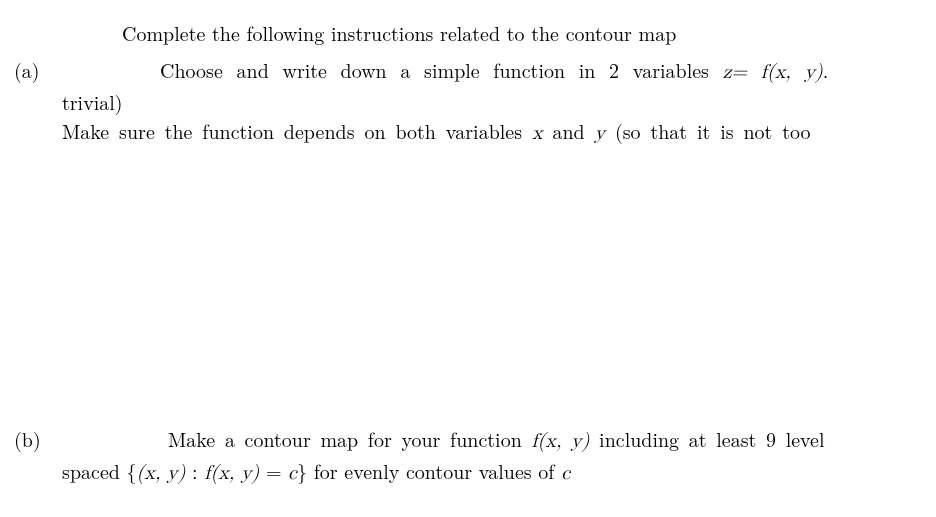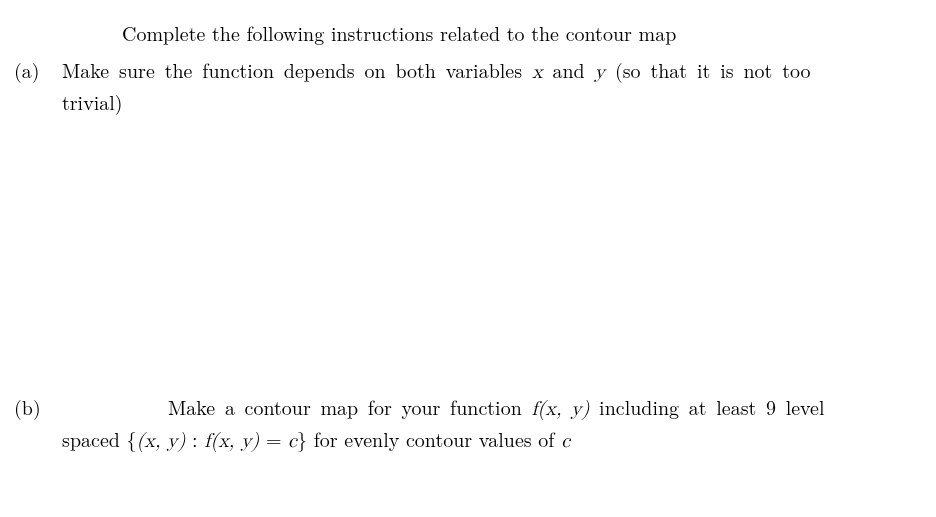--- a/index.html
+++ b/index.html
@@ -89,25 +89,28 @@
 </head>
 <body>
 
 <div class="header-instruction">
   <span>Complete the following instructions related to the contour map</span>
 </div>
 
 <div class="problem-item item-a">
   <div class="problem-label">(a)</div>
   <div class="problem-body">
-    <div class="rest justify-line-a2">
-      <span>Make sure the function depends on both variables </span><span class="math">x</span><span> and </span><span class="math">y</span><span> (so that it is not too</span>
+    <div class="first-line justify-line-a1">
+      <span class="indent-gap"></span><span>Choose and write down a simple function in 2 variables </span><span class="math">z</span><span class="math op">=</span> <span class="math"><span>f(x, y)</span></span><span>.</span>
     </div>
     <div class="rest">
       <span>trivial)</span>
+    </div>
+    <div class="rest justify-line-a2">
+      <span>Make sure the function depends on both variables </span><span class="math">x</span><span> and </span><span class="math">y</span><span> (so that it is not too</span>
     </div>
   </div>
 </div>
 
 <div class="problem-item item-b">
   <div class="problem-label">(b)</div>
   <div class="problem-body">
     <div class="first-line justify-line-b1">
       <span class="indent-gap-b"></span><span>Make a contour map for your function </span><span class="math"><span>f(x, y)</span></span><span> including at least 9 level</span>
     </div>

